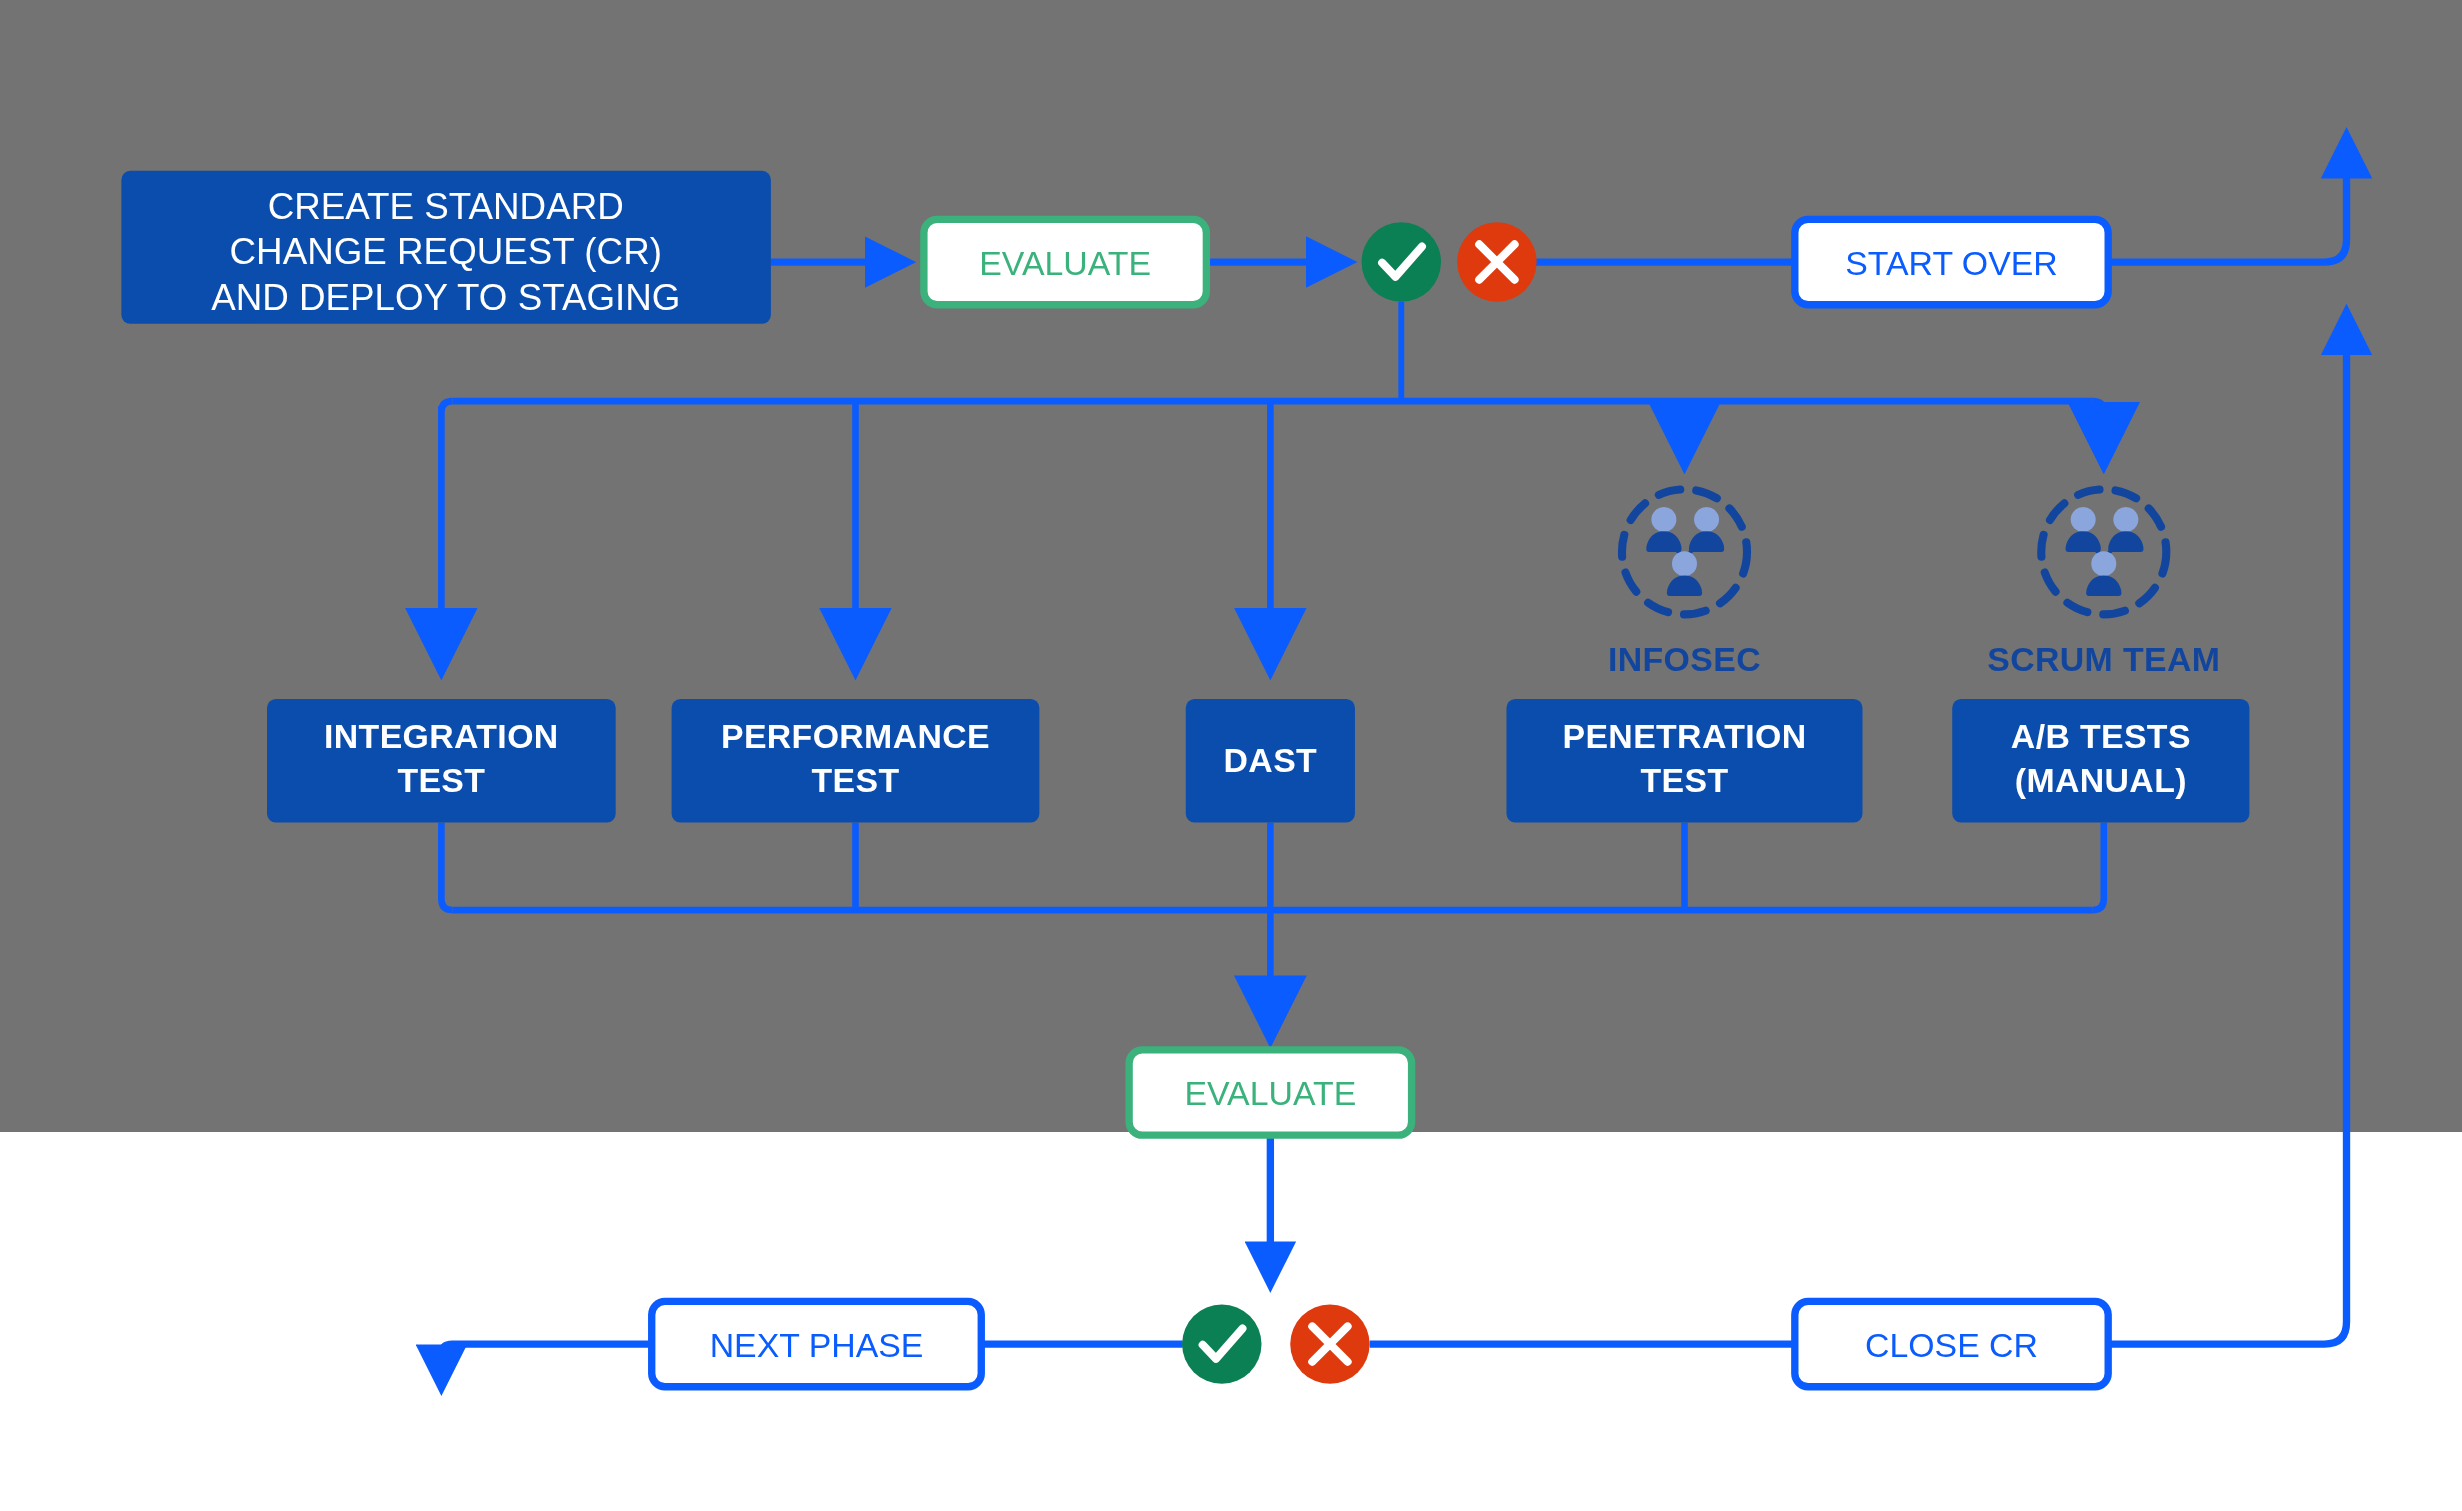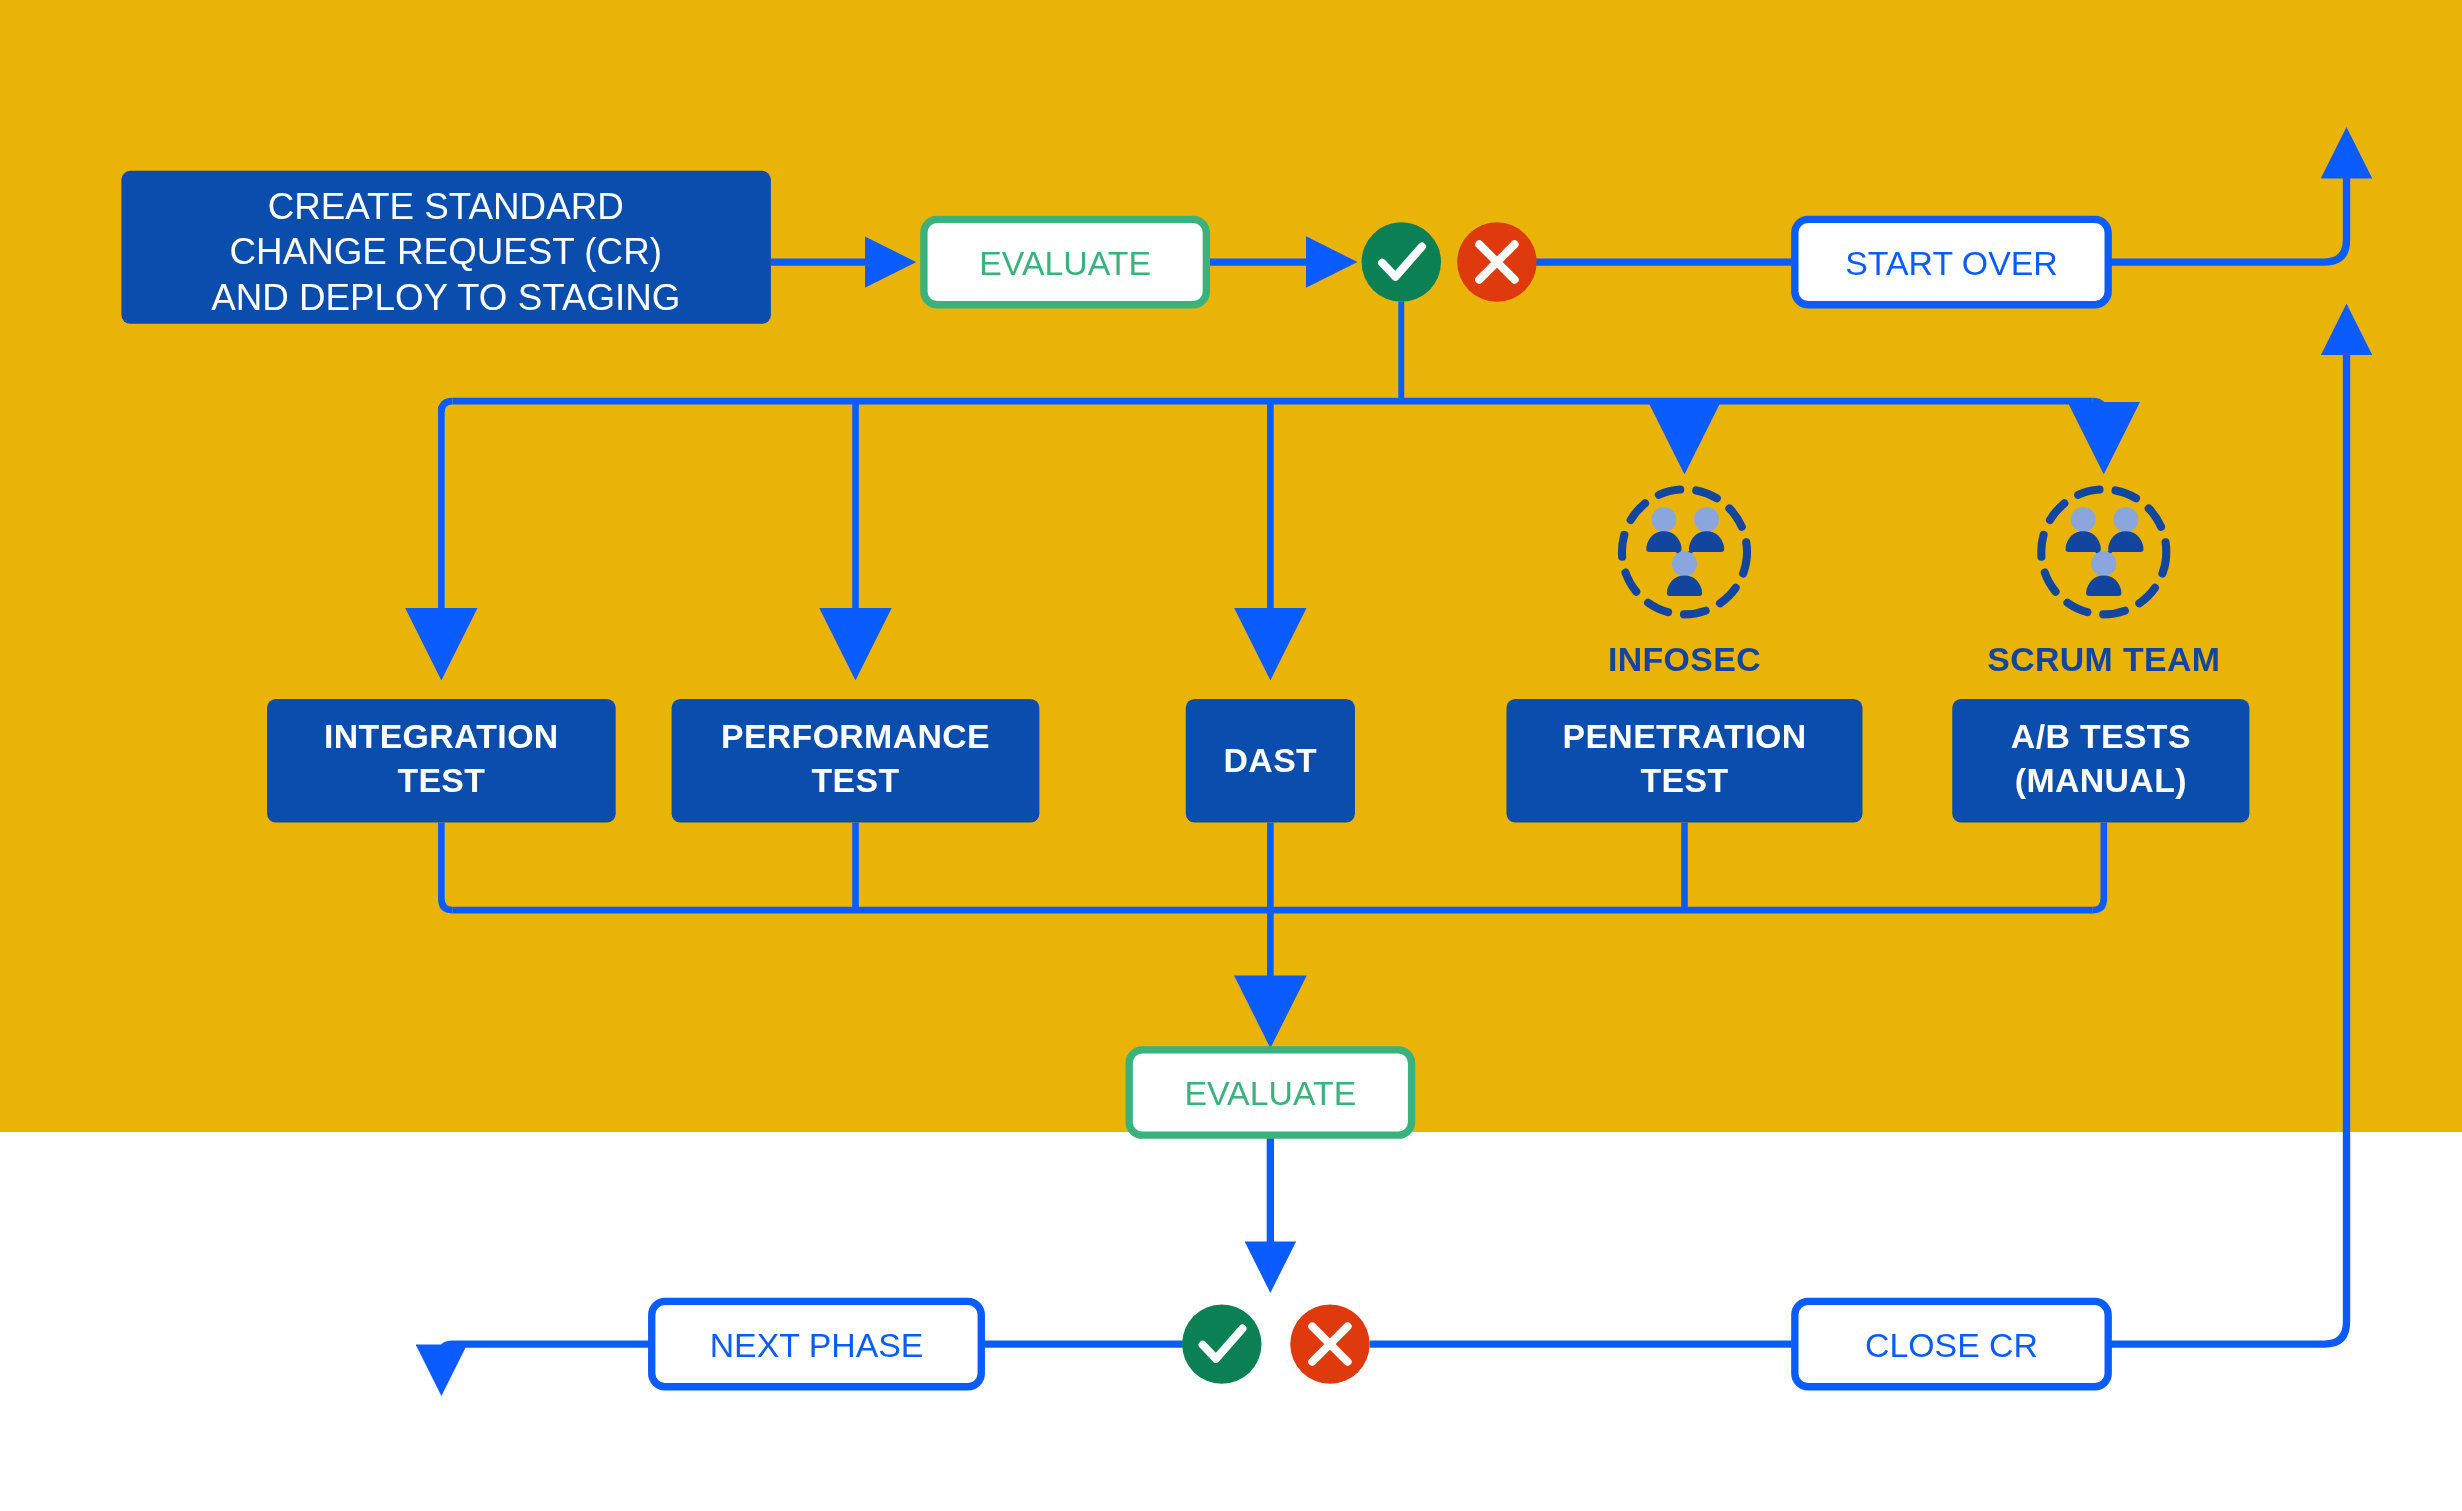--- a/index.html
+++ b/index.html
@@ -10,21 +10,21 @@
   body {
     width: 2462px;
     height: 1512px;
     font-family: "Liberation Sans", sans-serif;
     overflow: hidden;
   }
   #diagram-root {
     position: relative;
     width: 2462px;
     height: 1132px;
-    background: #eab308;
+    background: #737373;
   }
   svg#flow {
     display: block;
     width: 2462px;
     height: 1512px;
   }
   .box-label,
   .pill-label,
   .actor-label {
     font-family: "Liberation Sans", sans-serif;

